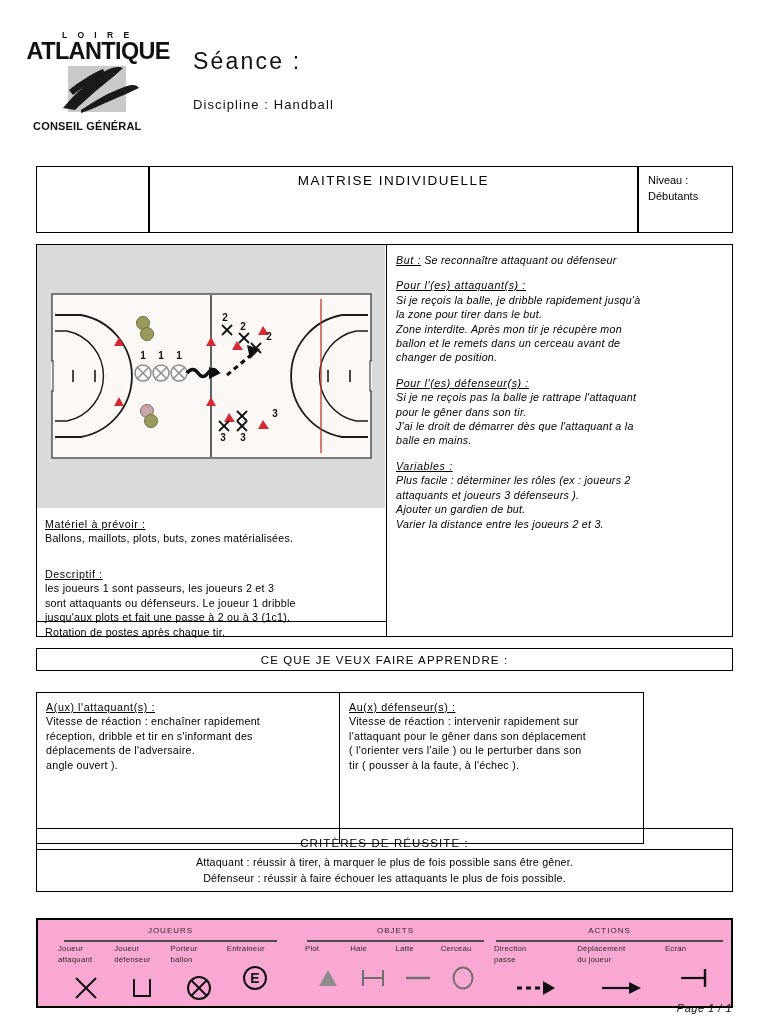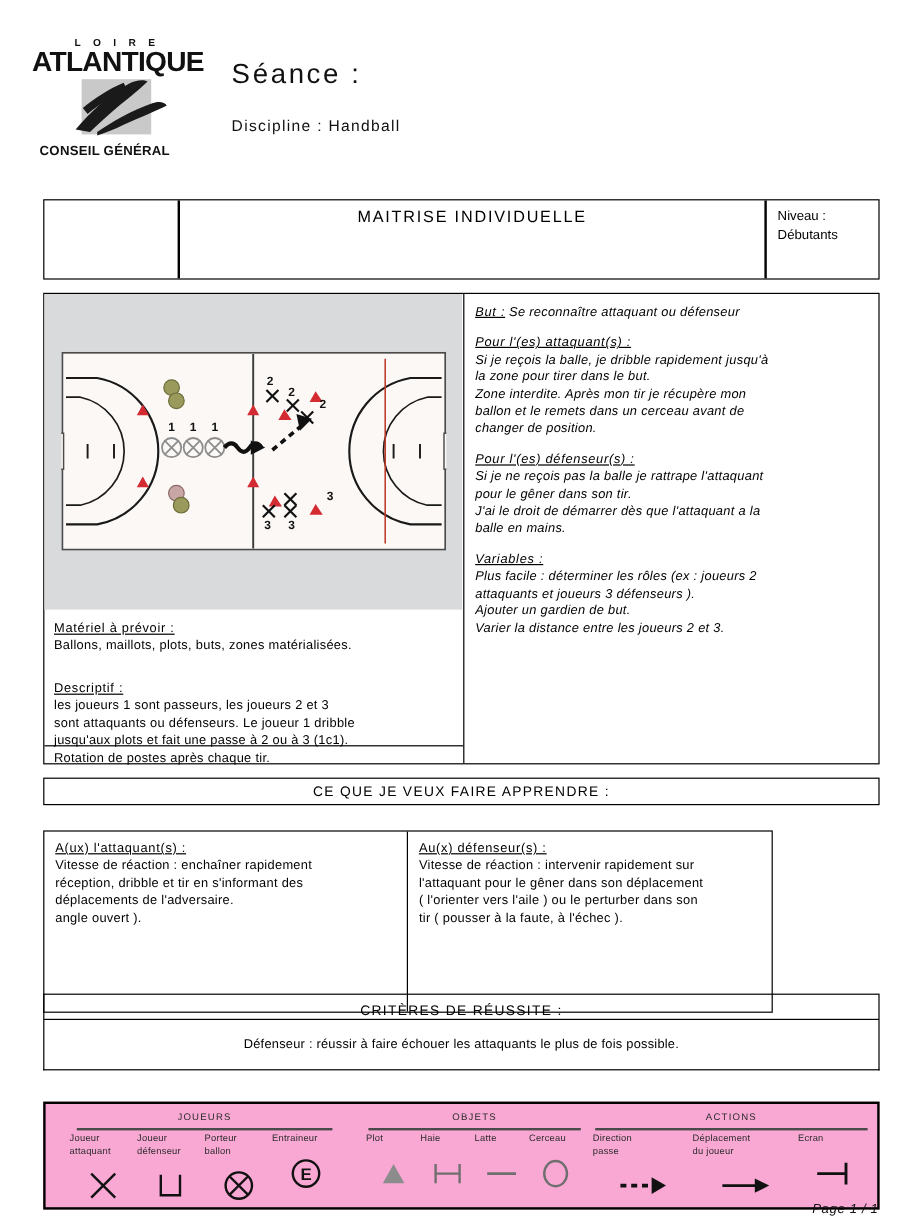--- a/index.html
+++ b/index.html
@@ -346,20 +346,21 @@
       <div>l'attaquant pour le gêner dans son déplacement</div>
       <div> ( l'orienter vers l'aile ) ou le perturber dans son</div>
       <div>tir ( pousser à la faute, à l'échec ).</div>
     </div>
   </div>
 
   <div class="crit-head">
     <span>CRITÈRES DE RÉUSSITE :</span>
   </div>
   <div class="crit-body">
+    <div>Attaquant : réussir à tirer, à marquer le plus de fois possible sans être gêner.</div>
     <div>Défenseur : réussir à faire échouer les attaquants le plus de fois possible.</div>
   </div>
 
   <div class="legend">
     <div class="lg-groups">
 
       <div class="lg-g players">
         <div class="lg-title">JOUEURS</div>
         <div class="lg-rule" style="left:26px; right:26px;"></div>
         <div class="lg-items" style="padding:0 20px;">

